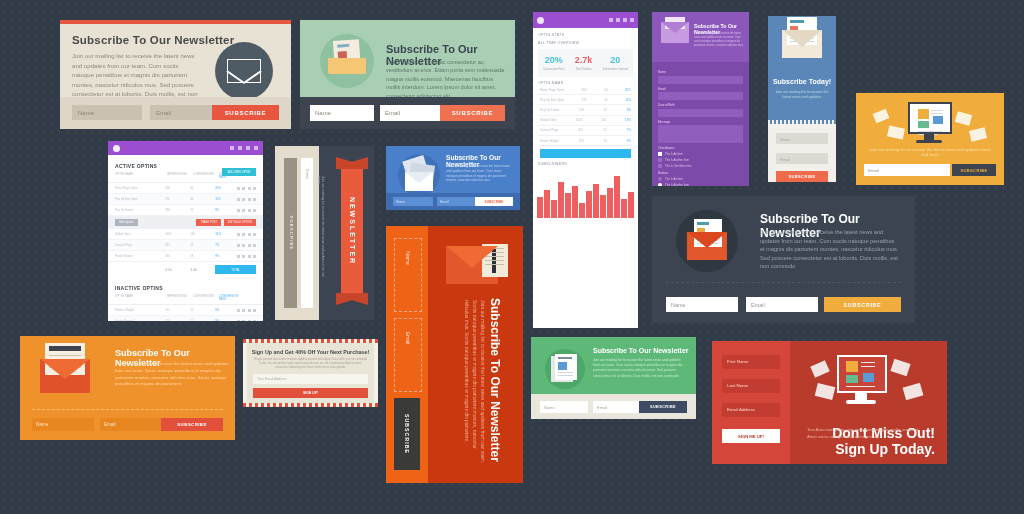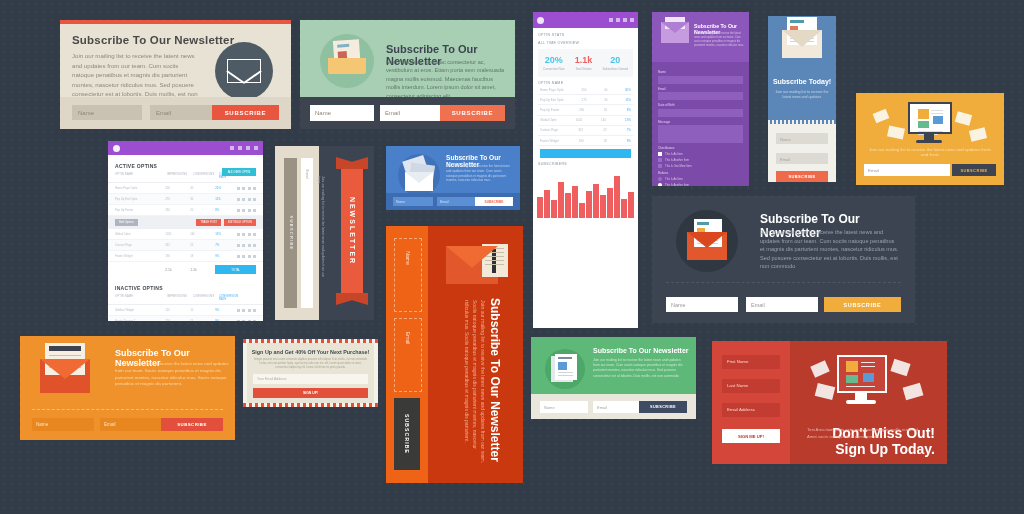--- a/index.html
+++ b/index.html
@@ -308,21 +308,21 @@
   </div>
   <div class="sec">
     <div class="lbl">OPTIN STATS</div>
     <div class="lbl" style="margin-top:4px">ALL TIME OVERVIEW</div>
     <div class="statsbox">
       <div class="st s1">
           <b>20%</b>
           <span>Conversion Rate</span>
         </div>
       <div class="st s2">
-          <b>1.1k</b>
+          <b>2.7k</b>
           <span>Total Visitors</span>
         </div>
       <div class="st s3">
           <b>20</b>
           <span>Subscribers Gained</span>
         </div>
     </div>
     <div class="lbl">OPTIN NAME</div>
     <div id="p3rows">
         <div class="trow">

